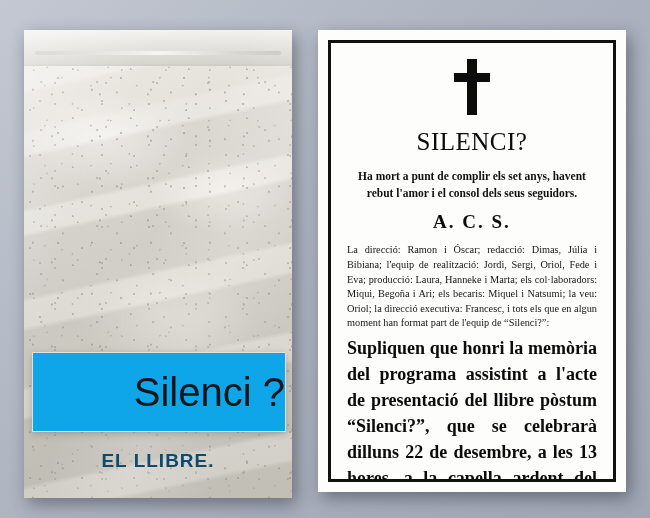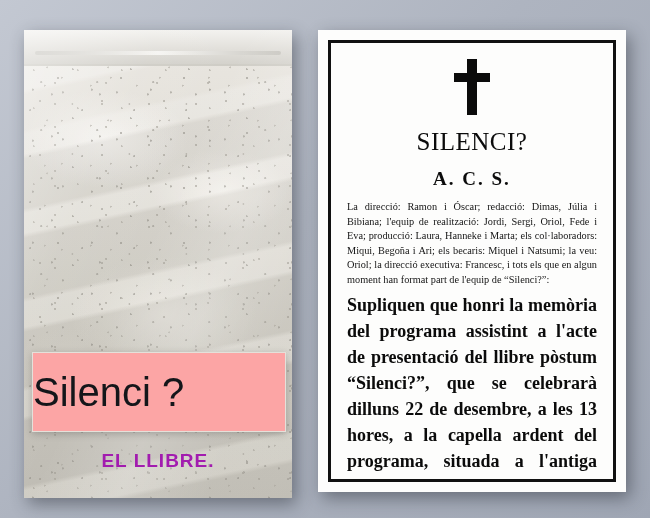--- a/index.html
+++ b/index.html
@@ -102,45 +102,45 @@
     background:
       linear-gradient(168deg, rgba(255,255,255,0.35) 0 6%, rgba(0,0,0,0) 7% 14%, rgba(255,255,255,0.22) 15% 19%, rgba(0,0,0,0.05) 20% 30%, rgba(255,255,255,0.25) 31% 35%, rgba(0,0,0,0.06) 36% 48%, rgba(255,255,255,0.18) 49% 54%, rgba(0,0,0,0.07) 55% 66%, rgba(255,255,255,0.16) 67% 72%, rgba(0,0,0,0.08) 73% 86%, rgba(255,255,255,0.12) 87% 92%, rgba(0,0,0,0.07) 93% 100%);
     opacity: .75;
   }
   .bag-label {
     position: absolute;
     left: 8px;
     bottom: 66px;
     width: 252px;
     height: 78px;
-    background: #fca5a5;
+    background: #0ea5e9;
     border: 1px solid #e4e1da;
     box-shadow: 0 2px 7px rgba(40,40,40,0.25);
     display: flex;
     align-items: center;
-    justify-content: flex-start;
+    justify-content: flex-end;
     z-index: 7;
   }
   .bag-label-text {
     font-family: "Liberation Sans", sans-serif;
     font-size: 40px;
     letter-spacing: 0px;
     color: #14161a;
   }
   .bag-sub {
     position: absolute;
     left: 0;
     right: 0;
     bottom: 26px;
     text-align: center;
     font-family: "Liberation Sans", sans-serif;
     font-weight: bold;
     font-size: 19px;
     letter-spacing: 1px;
-    color: #a21caf;
+    color: #0c4a6e;
     z-index: 7;
   }
 
   
   .card {
     position: absolute;
     left: 318px;
     top: 30px;
     width: 308px;
     height: 462px;
@@ -230,20 +230,21 @@
 
       <div class="cross">
         <svg width="40" height="56" viewBox="0 0 40 56" aria-hidden="true">
           <rect x="15" y="0" width="10" height="56" fill="#0b0b0b"></rect>
           <rect x="2" y="14" width="36" height="9" fill="#0b0b0b"></rect>
         </svg>
       </div>
 
       <div class="card-title">SILENCI?</div>
 
+      <div class="card-lead">Ha mort a punt de complir els set anys, havent rebut l'amor i el consol dels seus seguidors.</div>
 
       <div class="card-acs">A. C. S.</div>
 
       <div class="card-credits">La direcció: Ramon i Óscar; redacció: Dimas, Júlia i Bibiana; l'equip de realització: Jordi, Sergi, Oriol, Fede i Eva; producció: Laura, Hanneke i Marta; els col·laboradors: Miqui, Begoña i Ari; els becaris: Miquel i Natsumi; la veu: Oriol; la direcció executiva: Francesc, i tots els que en algun moment han format part de l'equip de “Silenci?”:</div>
 
       <div class="card-request">Supliquen que honri la memòria del programa assistint a l'acte de presentació del llibre pòstum “Silenci?”, que se celebrarà dilluns 22 de desembre, a les 13 hores, a la capella ardent del programa, situada a l'antiga fàbrica d'Estrella Damm. (Rosselló 515, Barcelona)*.</div>
 
 
     </div>
   </div>

